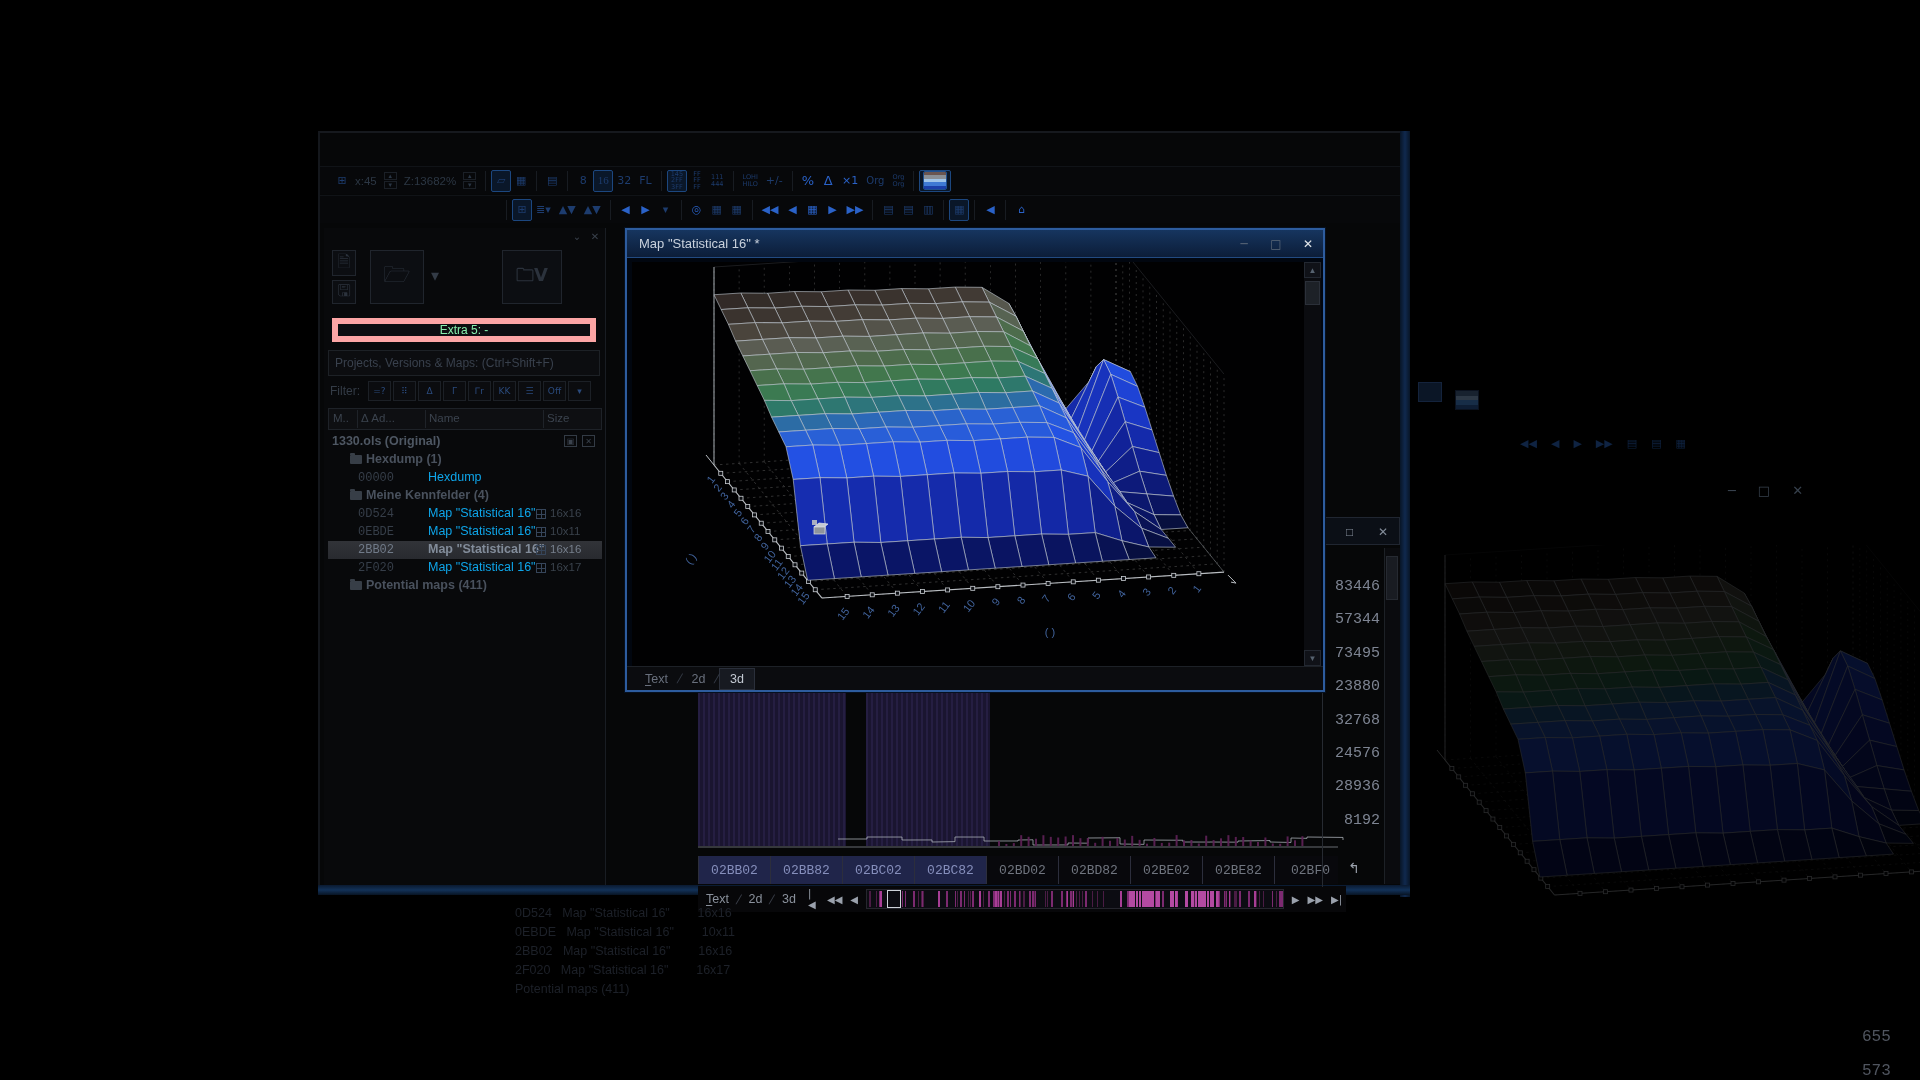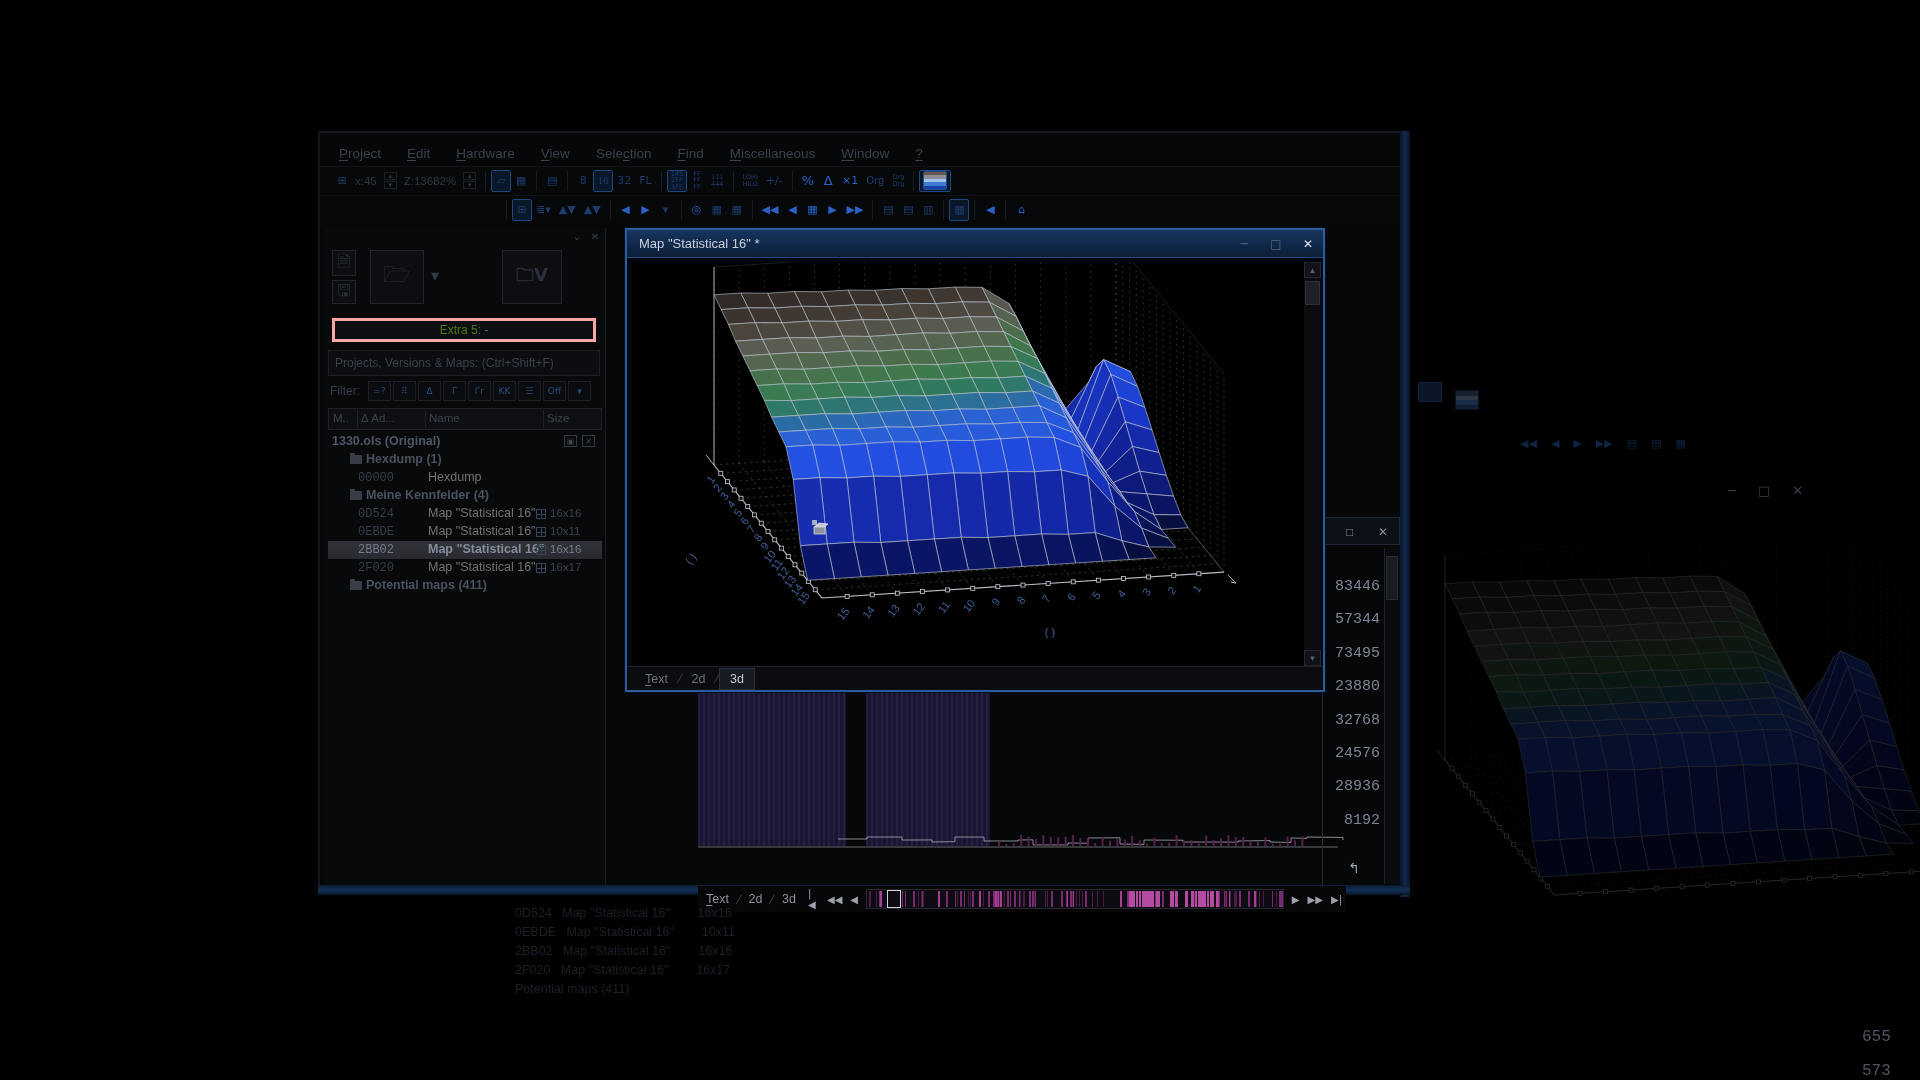--- a/index.html
+++ b/index.html
@@ -38,21 +38,21 @@
   #grad-icon { width:24px; height:19px; border:1px solid #1f4f8e; border-radius:2px; overflow:hidden; }
   #grad-icon div { height:20%; }
 
   
   #sidebar { position:absolute; left:4px; top:95px; width:282px; height:660px;
              background:#08090b; border-right:1px solid #191d23; }
   .sb-iconbox { position:absolute; border:1px solid #20252d; background:#0c0e12; }
   .sb-glyph { color:#2b323c; font-family:"DejaVu Sans", sans-serif; display:flex;
               align-items:center; justify-content:center; width:100%; height:100%; }
   #extra-bar { position:absolute; left:8px; top:90px; width:264px; height:24px;
-               background:#0d0e11; border:3px solid #fca5a5; color:#4d7c0f; font-size:12px;
+               background:#0d0e11; border:6px solid #fca5a5; color:#86efac; font-size:12px;
                display:flex; align-items:center; justify-content:center; }
   #search-bar { position:absolute; left:4px; top:122px; width:272px; height:26px;
                 background:#0c0d10; border:1px solid #1d2126; color:#39414d; font-size:12px;
                 display:flex; align-items:center; padding-left:6px; white-space:nowrap; overflow:hidden; }
   #filter-row { position:absolute; left:6px; top:152px; width:272px; height:22px;
                 display:flex; align-items:center; }
   #filter-label { color:#343c47; font-size:12px; margin-right:8px; }
   .filter-btn { min-width:23px; height:20px; border:1px solid #1c2026; background:#0b0c0f;
                 color:#2a4a7c; font-size:9px; display:flex; align-items:center;
                 justify-content:center; margin-right:2px; font-family:"DejaVu Sans",sans-serif; }
@@ -60,21 +60,21 @@
                 background:#0e0f12; border:1px solid #1e2228; color:#3b434e; font-size:11.5px; }
   #col-header span { position:absolute; top:3px; }
   .col-div { position:absolute; top:1px; width:1px; height:18px; background:#1f2329; }
 
   #tree { position:absolute; left:4px; top:205px; width:274px; }
   .tree-row { position:absolute; left:0; width:274px; height:18px; font-size:12.5px;
               white-space:nowrap; overflow:hidden; }
   .tree-row.selected { background:linear-gradient(180deg,#313338,#282a2f); }
   .tr-addr { position:absolute; left:30px; top:2px; color:#363e49;
              font-family:"Liberation Mono", monospace; font-size:12px; }
-  .tr-name { position:absolute; left:100px; top:1px; color:#737373; }
+  .tr-name { position:absolute; left:100px; top:1px; color:#0ea5e9; }
   .tr-size { position:absolute; left:222px; top:2px; color:#3a424c; font-size:11.5px; }
   .tr-sizeicon { position:absolute; left:208px; top:4px; width:10px; height:10px;
                  border:1px solid #36455a; background:
                  linear-gradient(#36455a,#36455a) 50% 0/1px 100% no-repeat,
                  linear-gradient(#36455a,#36455a) 0 50%/100% 1px no-repeat; }
   .tr-folder { position:absolute; left:22px; top:4px; width:12px; height:9px;
                background:#373e47; border-radius:1px; }
   .tr-folder::before { content:""; position:absolute; left:0; top:-2px; width:5px; height:2px;
                        background:#373e47; border-radius:1px 1px 0 0; }
   .tree-row.folder .tr-name { left:38px; color:#49515d; font-weight:bold; }
@@ -157,31 +157,20 @@
   
   #faint-rows { position:absolute; left:515px; top:904px; color:#1d2129; font-size:12.5px;
                 line-height:19px; white-space:pre; font-family:"Liberation Sans",sans-serif; }
 
   text { font-family:"Liberation Sans", sans-serif; }
 </style>
 </head>
 <body>
 
 <div id="app-window">
-  <div id="menu-bar">
-      <span class="menu-item"><u>P</u>roject</span>
-      <span class="menu-item"><u>E</u>dit</span>
-      <span class="menu-item"><u>H</u>ardware</span>
-      <span class="menu-item"><u>V</u>iew</span>
-      <span class="menu-item">Sele<u>c</u>tion</span>
-      <span class="menu-item"><u>F</u>ind</span>
-      <span class="menu-item"><u>M</u>iscellaneous</span>
-      <span class="menu-item"><u>W</u>indow</span>
-      <span class="menu-item"><u>?</u></span>
-    </div>
 
   <div class="toolbar" id="toolbar-1">
     <span class="tb-icon" style="margin-left:12px">⊞</span>
     <span class="tb-label">x:45</span>
     <span class="spin">
         <span>▲</span>
         <span>▼</span>
       </span>
     <span class="tb-label">Z:13682%</span>
     <span class="spin">
@@ -412,20 +401,31 @@
       <rect x="544.2" y="149.0083780256139" width="2" height="8.9916219743861" fill="#5c2154" opacity="0.95"></rect>
       <rect x="551.6" y="152.5806341155342" width="2" height="5.419365884465801" fill="#5c2154" opacity="0.95"></rect>
       <rect x="559" y="154.01611804869776" width="2" height="3.983881951302235" fill="#5c2154" opacity="0.95"></rect>
       <rect x="566.4000000000001" y="149.47703048283097" width="2" height="8.52296951716904" fill="#5c2154" opacity="0.95"></rect>
       <rect x="573.8" y="155.4855448005188" width="2" height="2.5144551994812003" fill="#5c2154" opacity="0.95"></rect>
       <rect x="581.2" y="155.76728805888783" width="2" height="2.2327119411121643" fill="#5c2154" opacity="0.95"></rect>
       <rect x="588.6" y="148.40871498007732" width="2" height="9.591285019922669" fill="#5c2154" opacity="0.95"></rect>
       <rect x="596" y="152.276045678312" width="2" height="5.723954321688019" fill="#5c2154" opacity="0.95"></rect>
       <rect x="603.4000000000001" y="148.24719178315587" width="2" height="9.75280821684413" fill="#5c2154" opacity="0.95"></rect>
     </svg>
+  <div id="addr-row">
+      <div class="addr-cell hl">02BB02</div>
+      <div class="addr-cell hl">02BB82</div>
+      <div class="addr-cell hl">02BC02</div>
+      <div class="addr-cell hl">02BC82</div>
+      <div class="addr-cell">02BD02</div>
+      <div class="addr-cell">02BD82</div>
+      <div class="addr-cell">02BE02</div>
+      <div class="addr-cell">02BE82</div>
+      <div class="addr-cell">02BF0</div>
+    </div>
   <div id="bottom-tabrow">
       <span class="btab"><u>T</u>ext</span>
       <span class="bslash">/</span>
       <span class="btab">2d</span>
       <span class="bslash">/</span>
       <span class="btab">3d</span>
       <span class="bnav">|◀</span>
       <span class="bnav">◀◀</span>
       <span class="bnav">◀</span>
       <div id="minimap">

